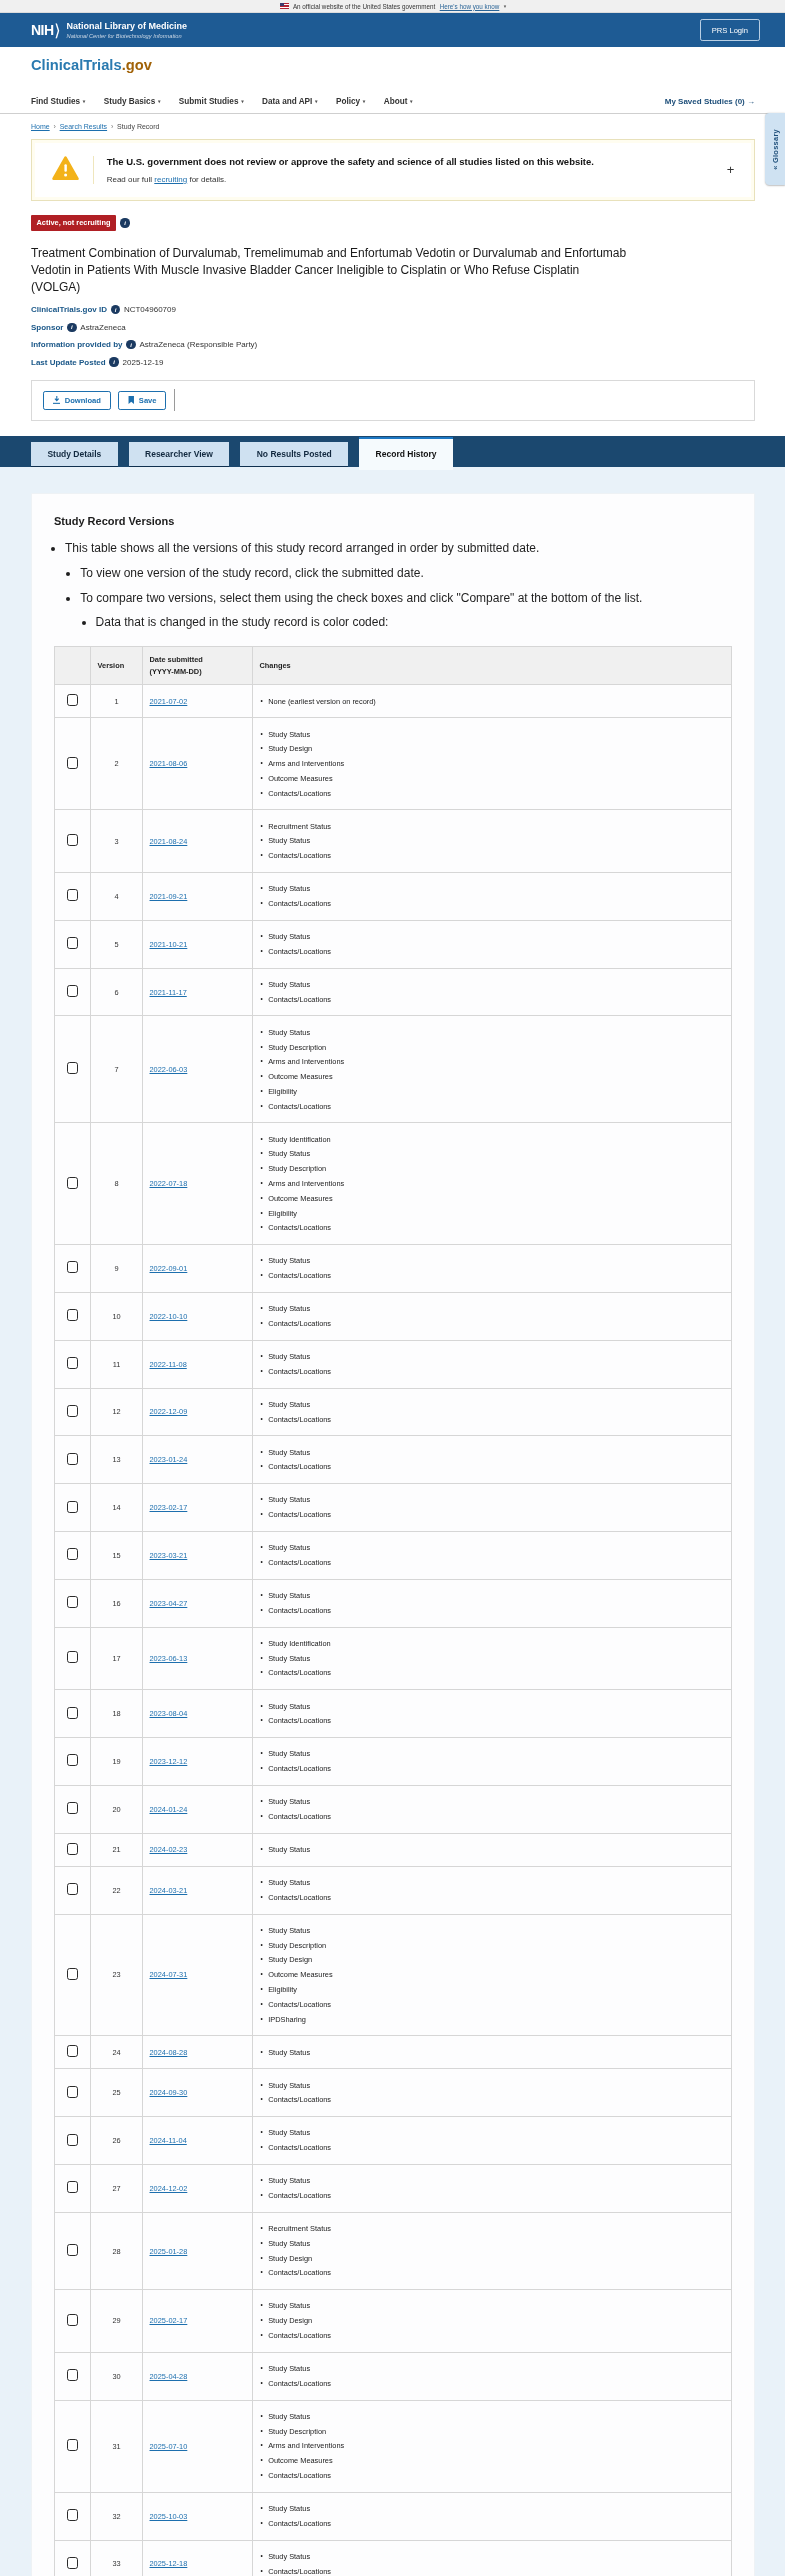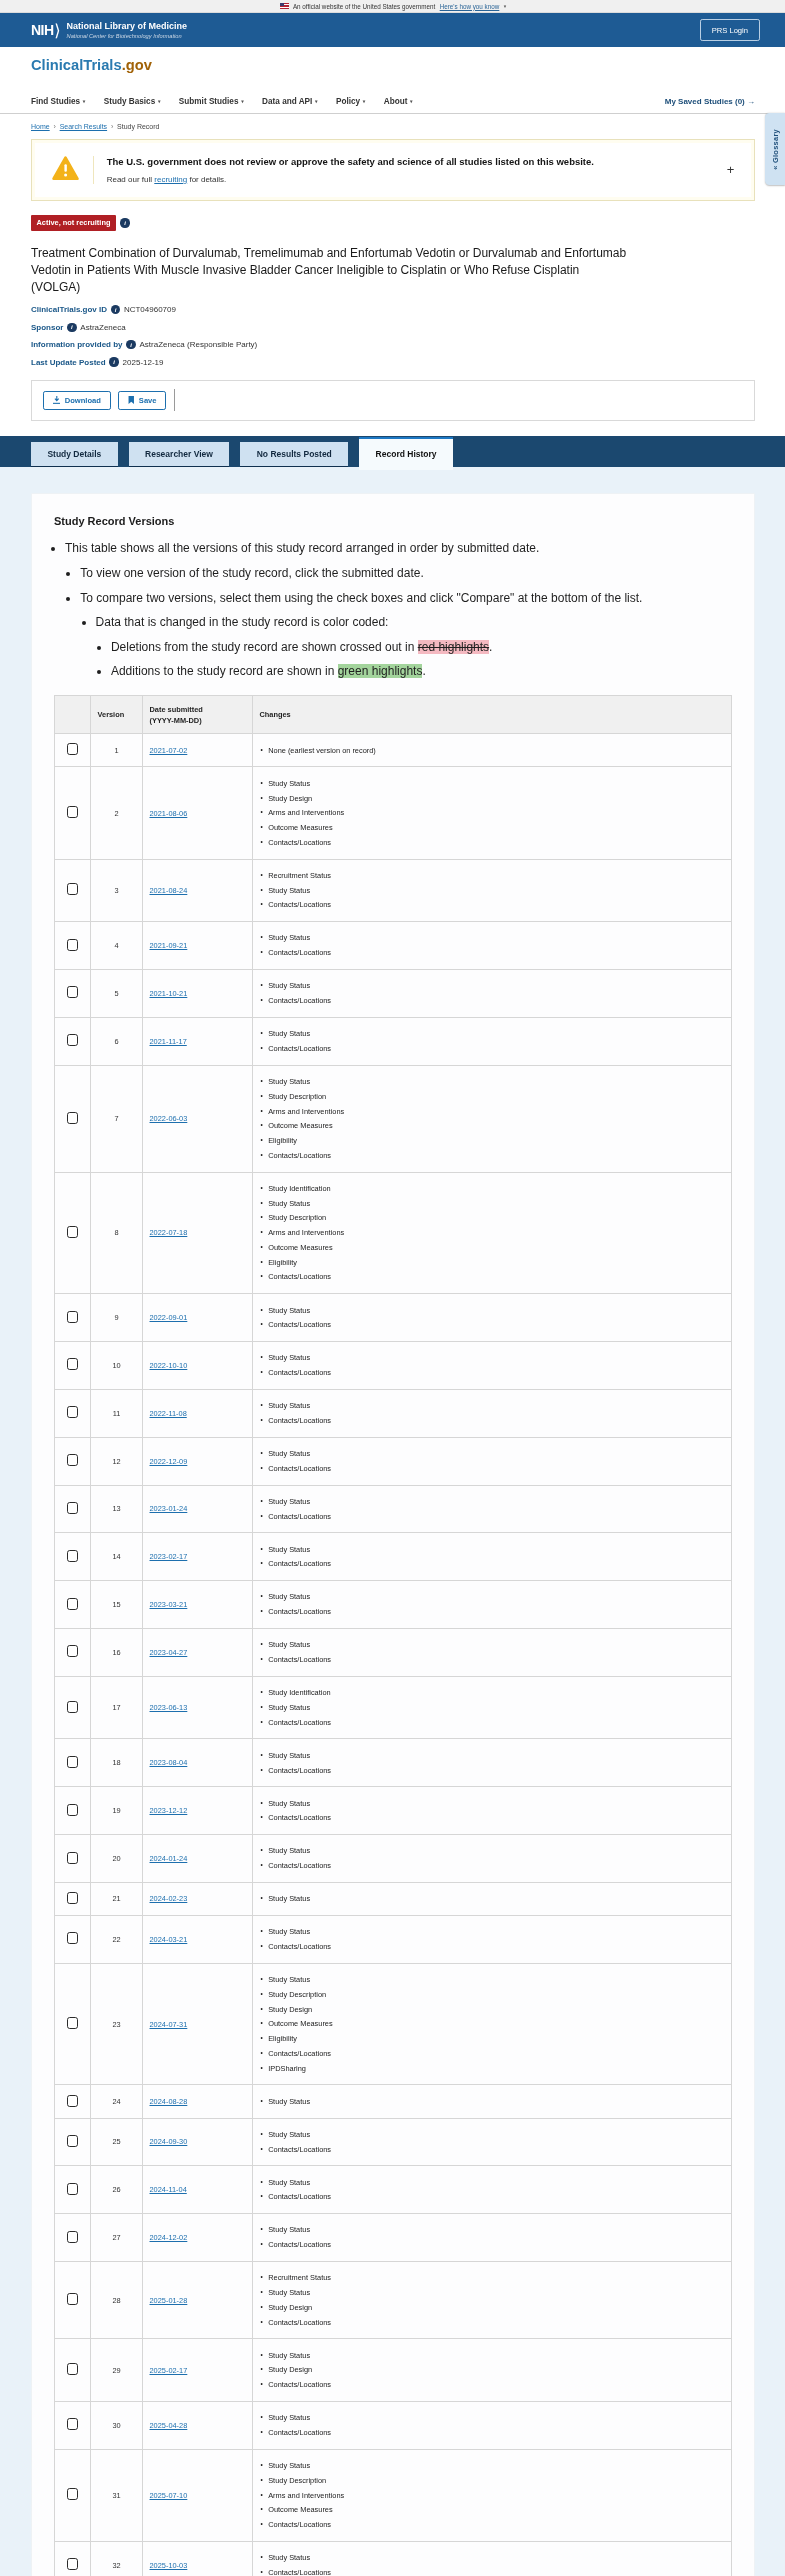--- a/index.html
+++ b/index.html
@@ -235,24 +235,20 @@
     <h2 class="section-title">Study Record Versions</h2>
 
     <div class="intro">
       <ul>
         <li><span>This table shows all the versions of this study record arranged in order by submitted date.</span>
           <ul>
             <li><span>To view one version of the study record, click the submitted date.</span></li>
             <li><span>To compare two versions, select them using the check boxes and click "Compare" at the bottom of the list.</span>
               <ul>
                 <li><span>Data that is changed in the study record is color coded:</span>
-                  <ul>
-                    <li><span>Deletions from the study record are shown crossed out in </span><span class="hl-red">red highlights</span><span>.</span></li>
-                    <li><span>Additions to the study record are shown in </span><span class="hl-green">green highlights</span><span>.</span></li>
-                  </ul>
                 </li>
               </ul>
             </li>
           </ul>
         </li>
       </ul>
     </div>
 
     <table class="versions">
       <thead>

